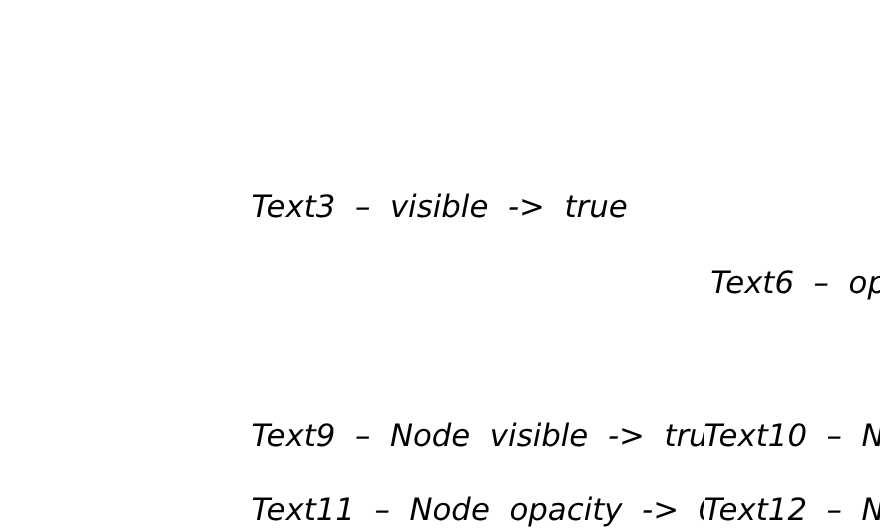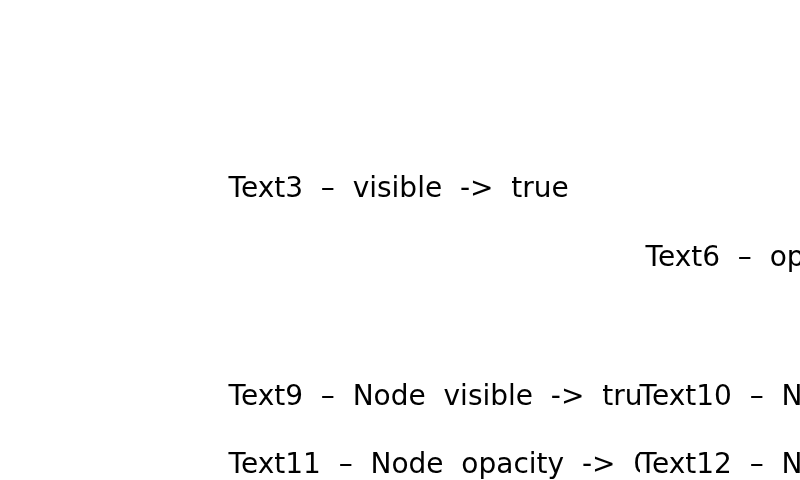--- a/index.html
+++ b/index.html
@@ -36,21 +36,21 @@
   .row-text3   { left: 193px; top: 146px; z-index: 1; }
   .row-text6   { left: 610px; top: 215px; z-index: 2; }
   .row-text9   { left: 193px; top: 354px; z-index: 3; }
   .row-text10  { left: 604px; top: 354px; z-index: 4; }
   .row-text11  { left: 193px; top: 422px; z-index: 5; }
   .row-text12  { left: 604px; top: 422px; z-index: 6; }
 </style>
 </head>
 <body>
 
-<div id="canvas" style="width: 800px; height: 480px; background: rgb(255, 255, 255);">
+<div id="canvas" style="width: 800px; height: 480px; background: rgb(255, 255, 255); font-style: italic;">
 
   <div class="label row-text3">
     <span class="txt">Text3  –  visible  -&gt;  true</span>
   </div>
 
   <div class="label row-text6">
     <span class="txt">Text6  –  opacity  -&gt;  0.5</span>
   </div>
 
   <div class="label row-text9">

